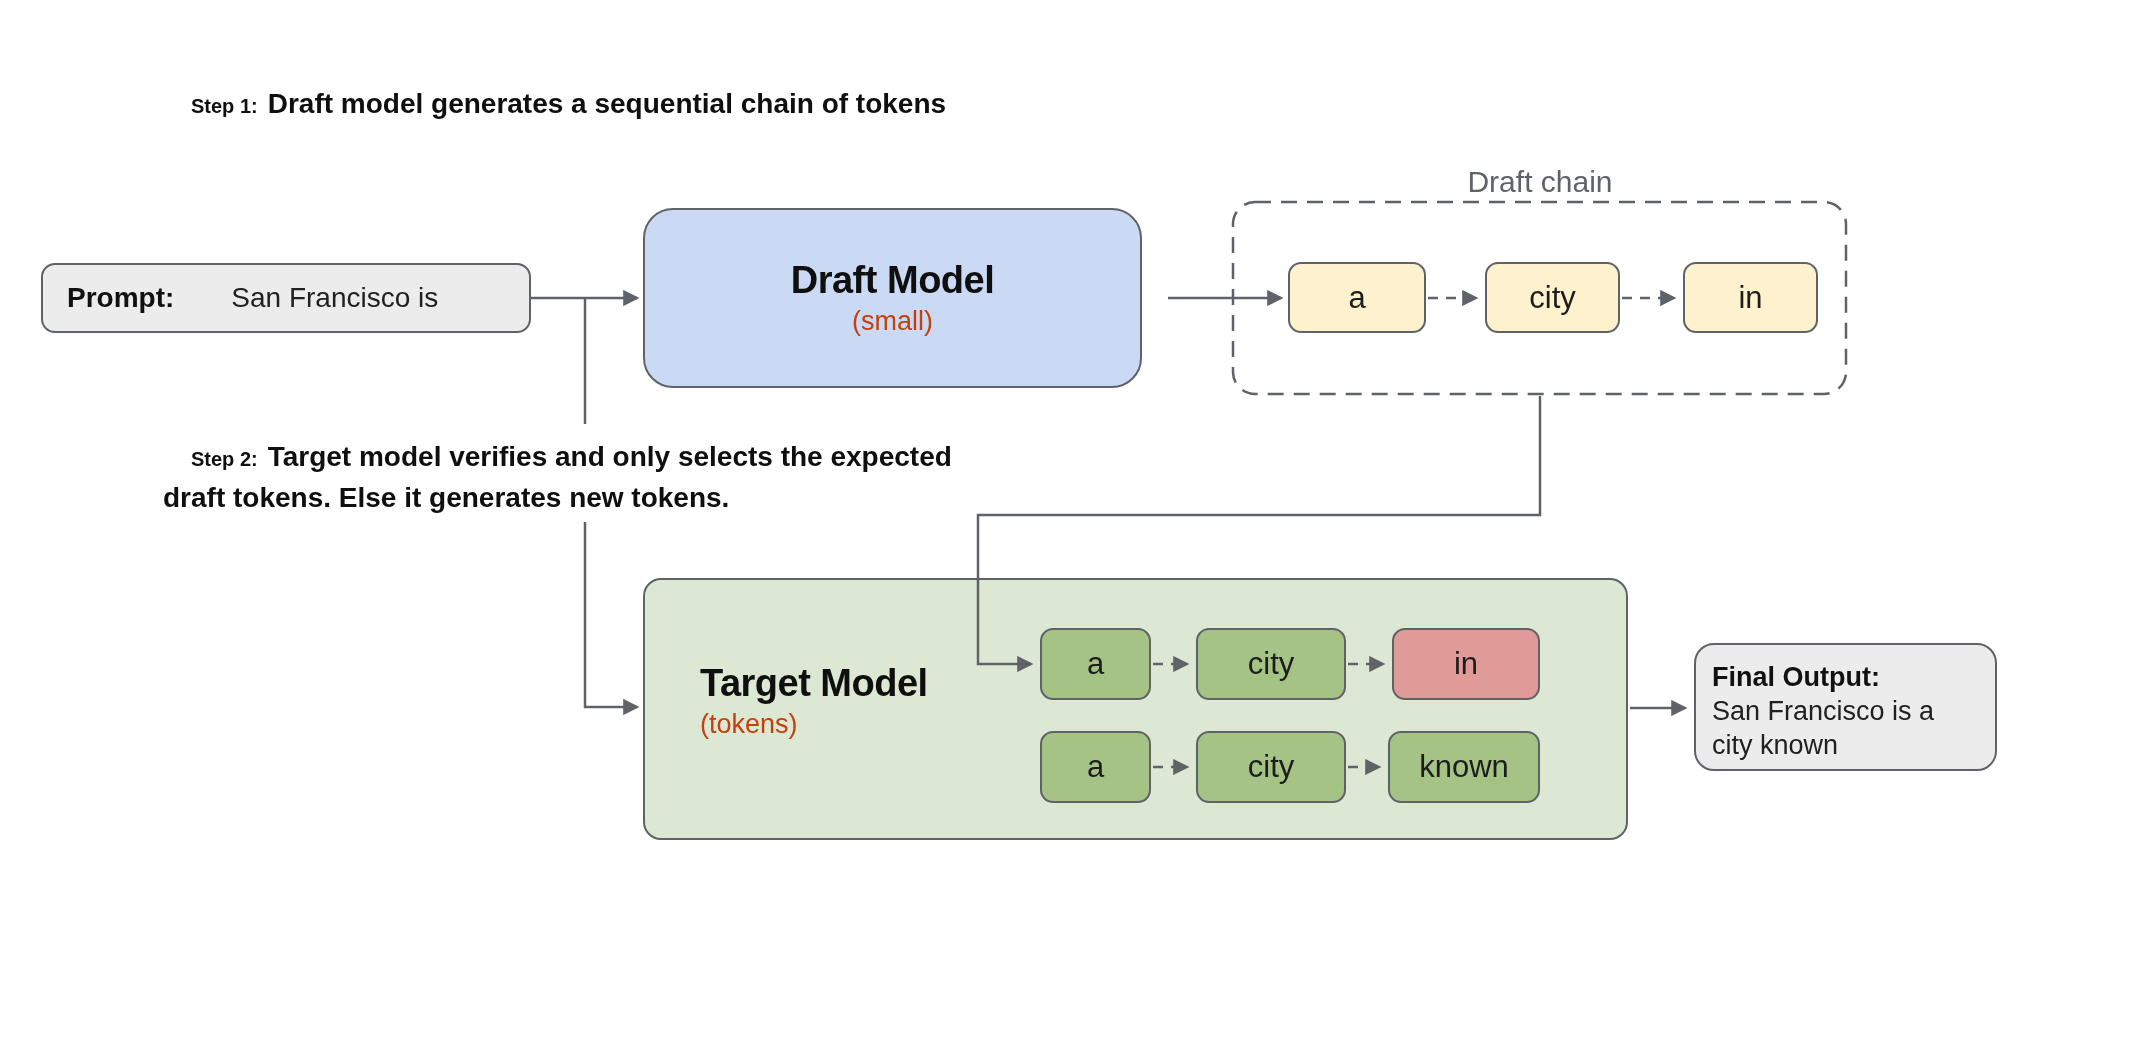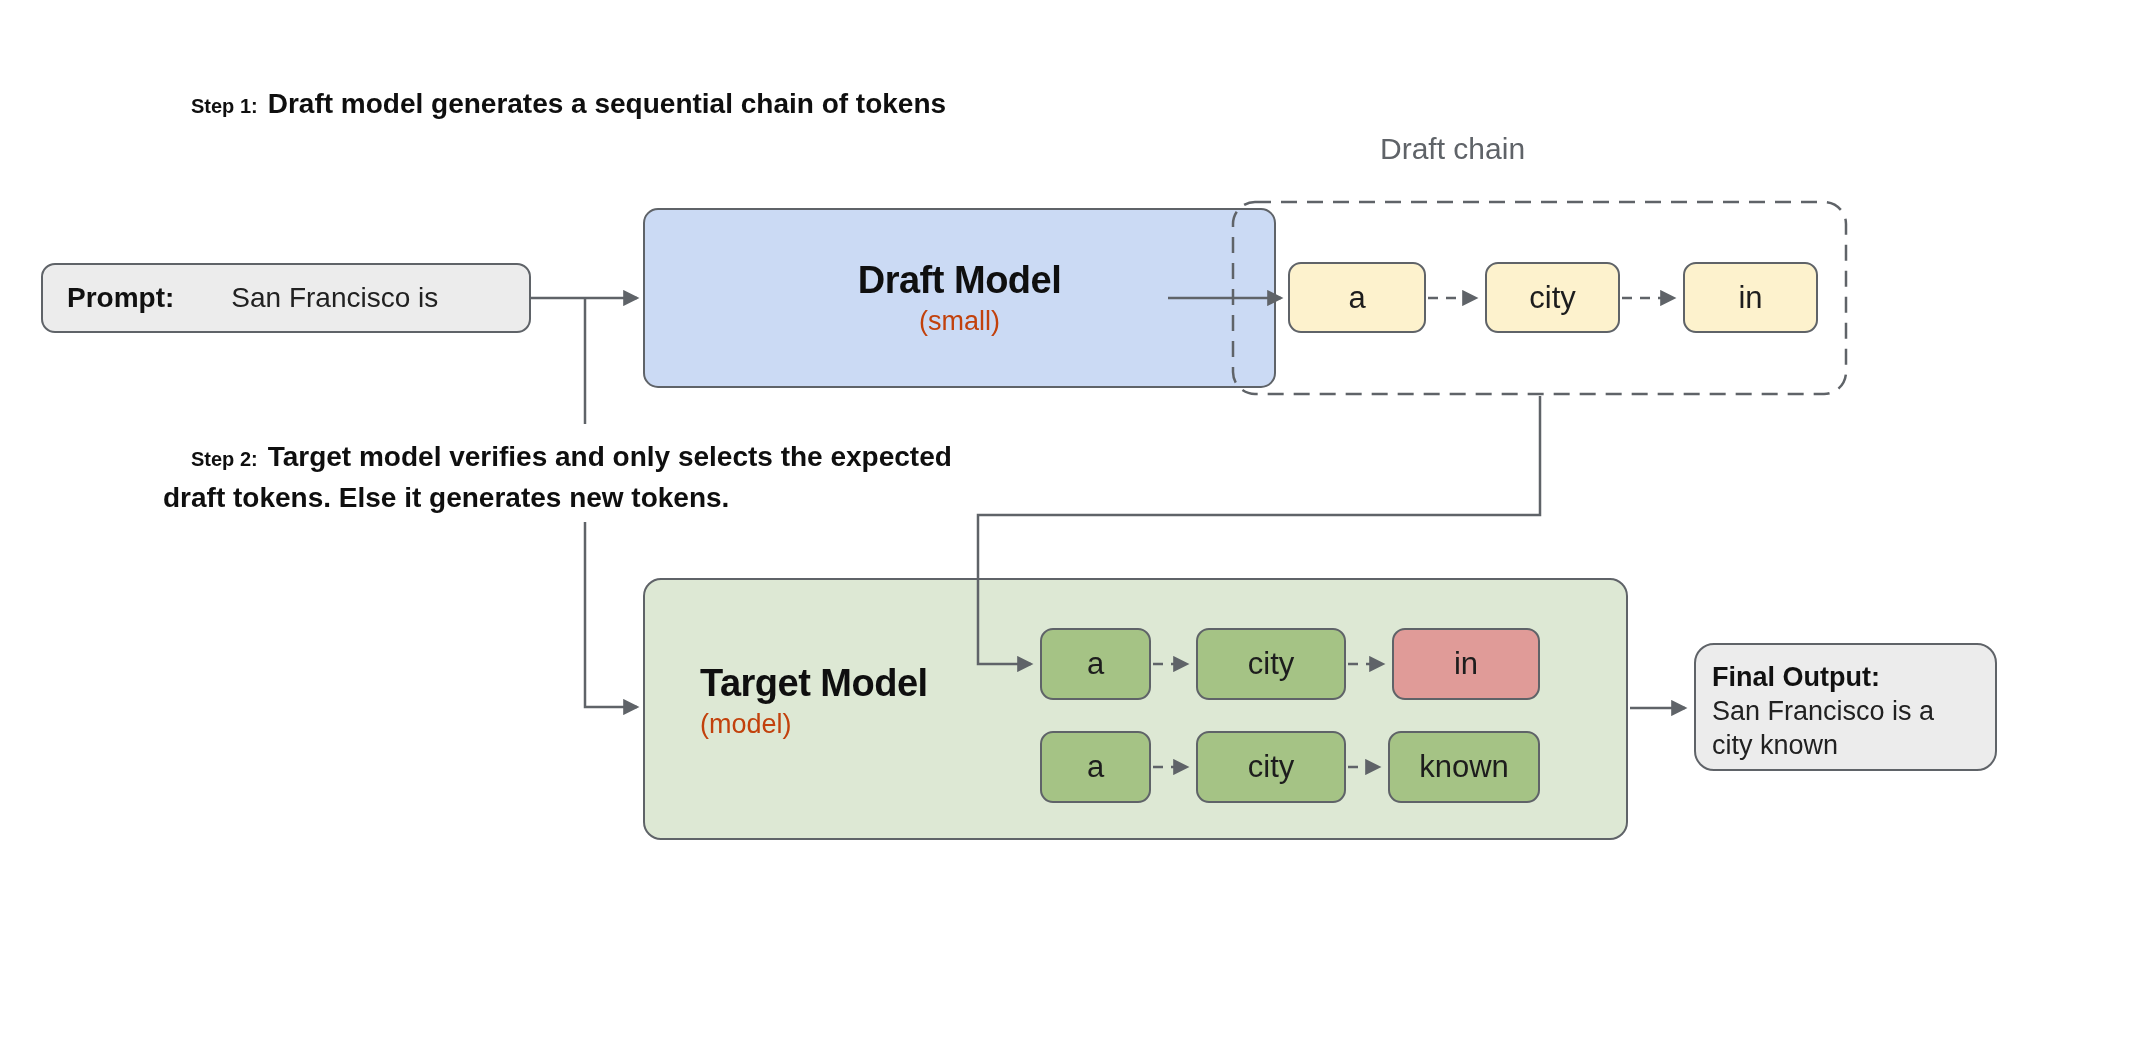--- a/index.html
+++ b/index.html
@@ -14,30 +14,30 @@
 
   .box{position:absolute;box-sizing:border-box;border:2.5px solid #5f6368;z-index:1;}
 
   .prompt-box{
     left:41px;top:263px;width:490px;height:70px;border-radius:14px;background:#ececec;
     display:flex;align-items:center;padding-left:24px;font-size:28px;white-space:nowrap;gap:48px;
   }
   .io-label{font-weight:bold;margin-right:9px;color:#111;}
 
   .draft-model{
-    left:643px;top:208px;width:633px;height:180px;border-radius:15px;background:#cbdaf4;
+    left:643px;top:208px;width:499px;height:180px;border-radius:30px;background:#cbdaf4;
     display:flex;flex-direction:column;align-items:center;justify-content:center;
   }
   .target-model{left:643px;top:578px;width:985px;height:262px;border-radius:18px;background:#dde8d4;}
   .model-title{font-size:38px;font-weight:bold;letter-spacing:-0.5px;color:#0f0f0f;}
   .model-sub{font-size:27px;margin-top:4px;color:#c2410c;}
   .target-title{position:absolute;left:700px;top:662px;z-index:1;}
 
   .chain-label{
-    position:absolute;left:1380px;top:132px;width:320px;
+    position:absolute;left:1380px;top:165px;width:320px;text-align:center;
     font-size:30px;color:#5f6368;z-index:1;
   }
 
   .token{
     position:absolute;z-index:1;box-sizing:border-box;border:2.5px solid #5f6368;border-radius:13px;
     display:flex;align-items:center;justify-content:center;font-size:31px;color:#1d1d1d;
   }
   .token.draft{background:#fdf2cd;}
   .token.ok{background:#a5c385;}
   .token.bad{background:#e09b98;}
@@ -75,21 +75,21 @@
 
   <div class="chain-label">Draft chain</div>
 
   <div class="token draft" style="left:1288px;top:262px;width:138px;height:71px;">a</div>
   <div class="token draft" style="left:1485px;top:262px;width:135px;height:71px;">city</div>
   <div class="token draft" style="left:1683px;top:262px;width:135px;height:71px;">in</div>
 
   <div class="box target-model"></div>
   <div class="target-title">
     <div class="model-title">Target Model</div>
-    <div class="model-sub">(model)</div>
+    <div class="model-sub">(tokens)</div>
   </div>
 
   <div class="token ok" style="left:1040px;top:628px;width:111px;height:72px;">a</div>
   <div class="token ok" style="left:1196px;top:628px;width:150px;height:72px;">city</div>
   <div class="token bad" style="left:1392px;top:628px;width:148px;height:72px;">in</div>
 
   <div class="token ok" style="left:1040px;top:731px;width:111px;height:72px;">a</div>
   <div class="token ok" style="left:1196px;top:731px;width:150px;height:72px;">city</div>
   <div class="token ok" style="left:1388px;top:731px;width:152px;height:72px;">known</div>
 

